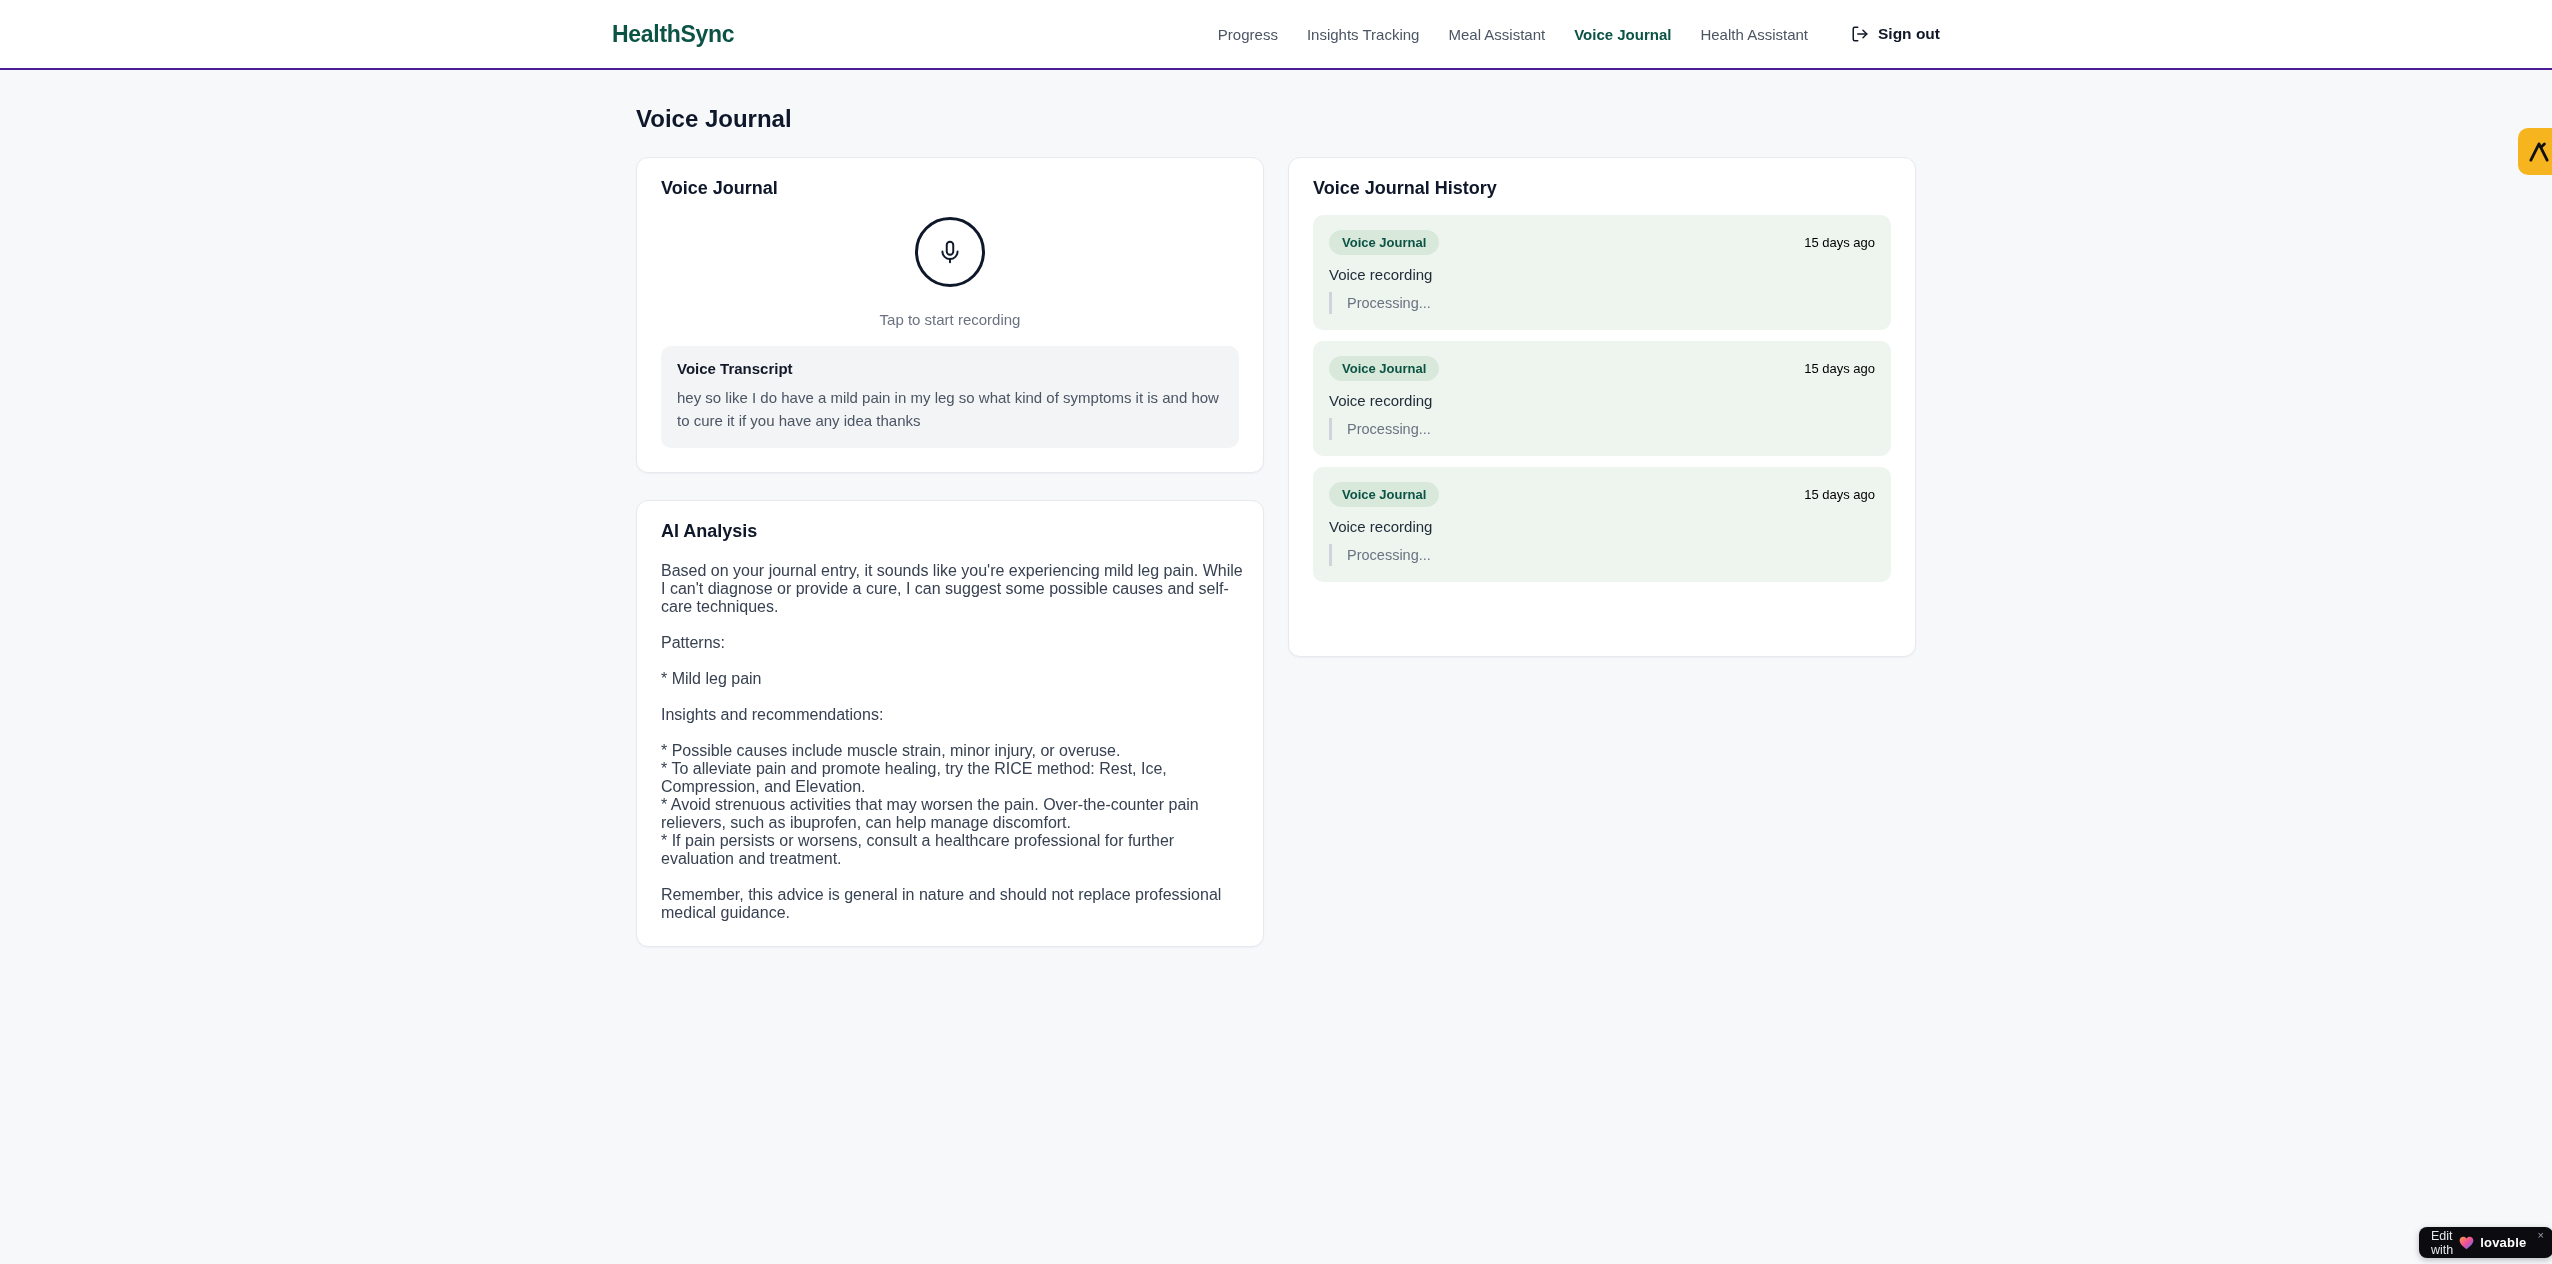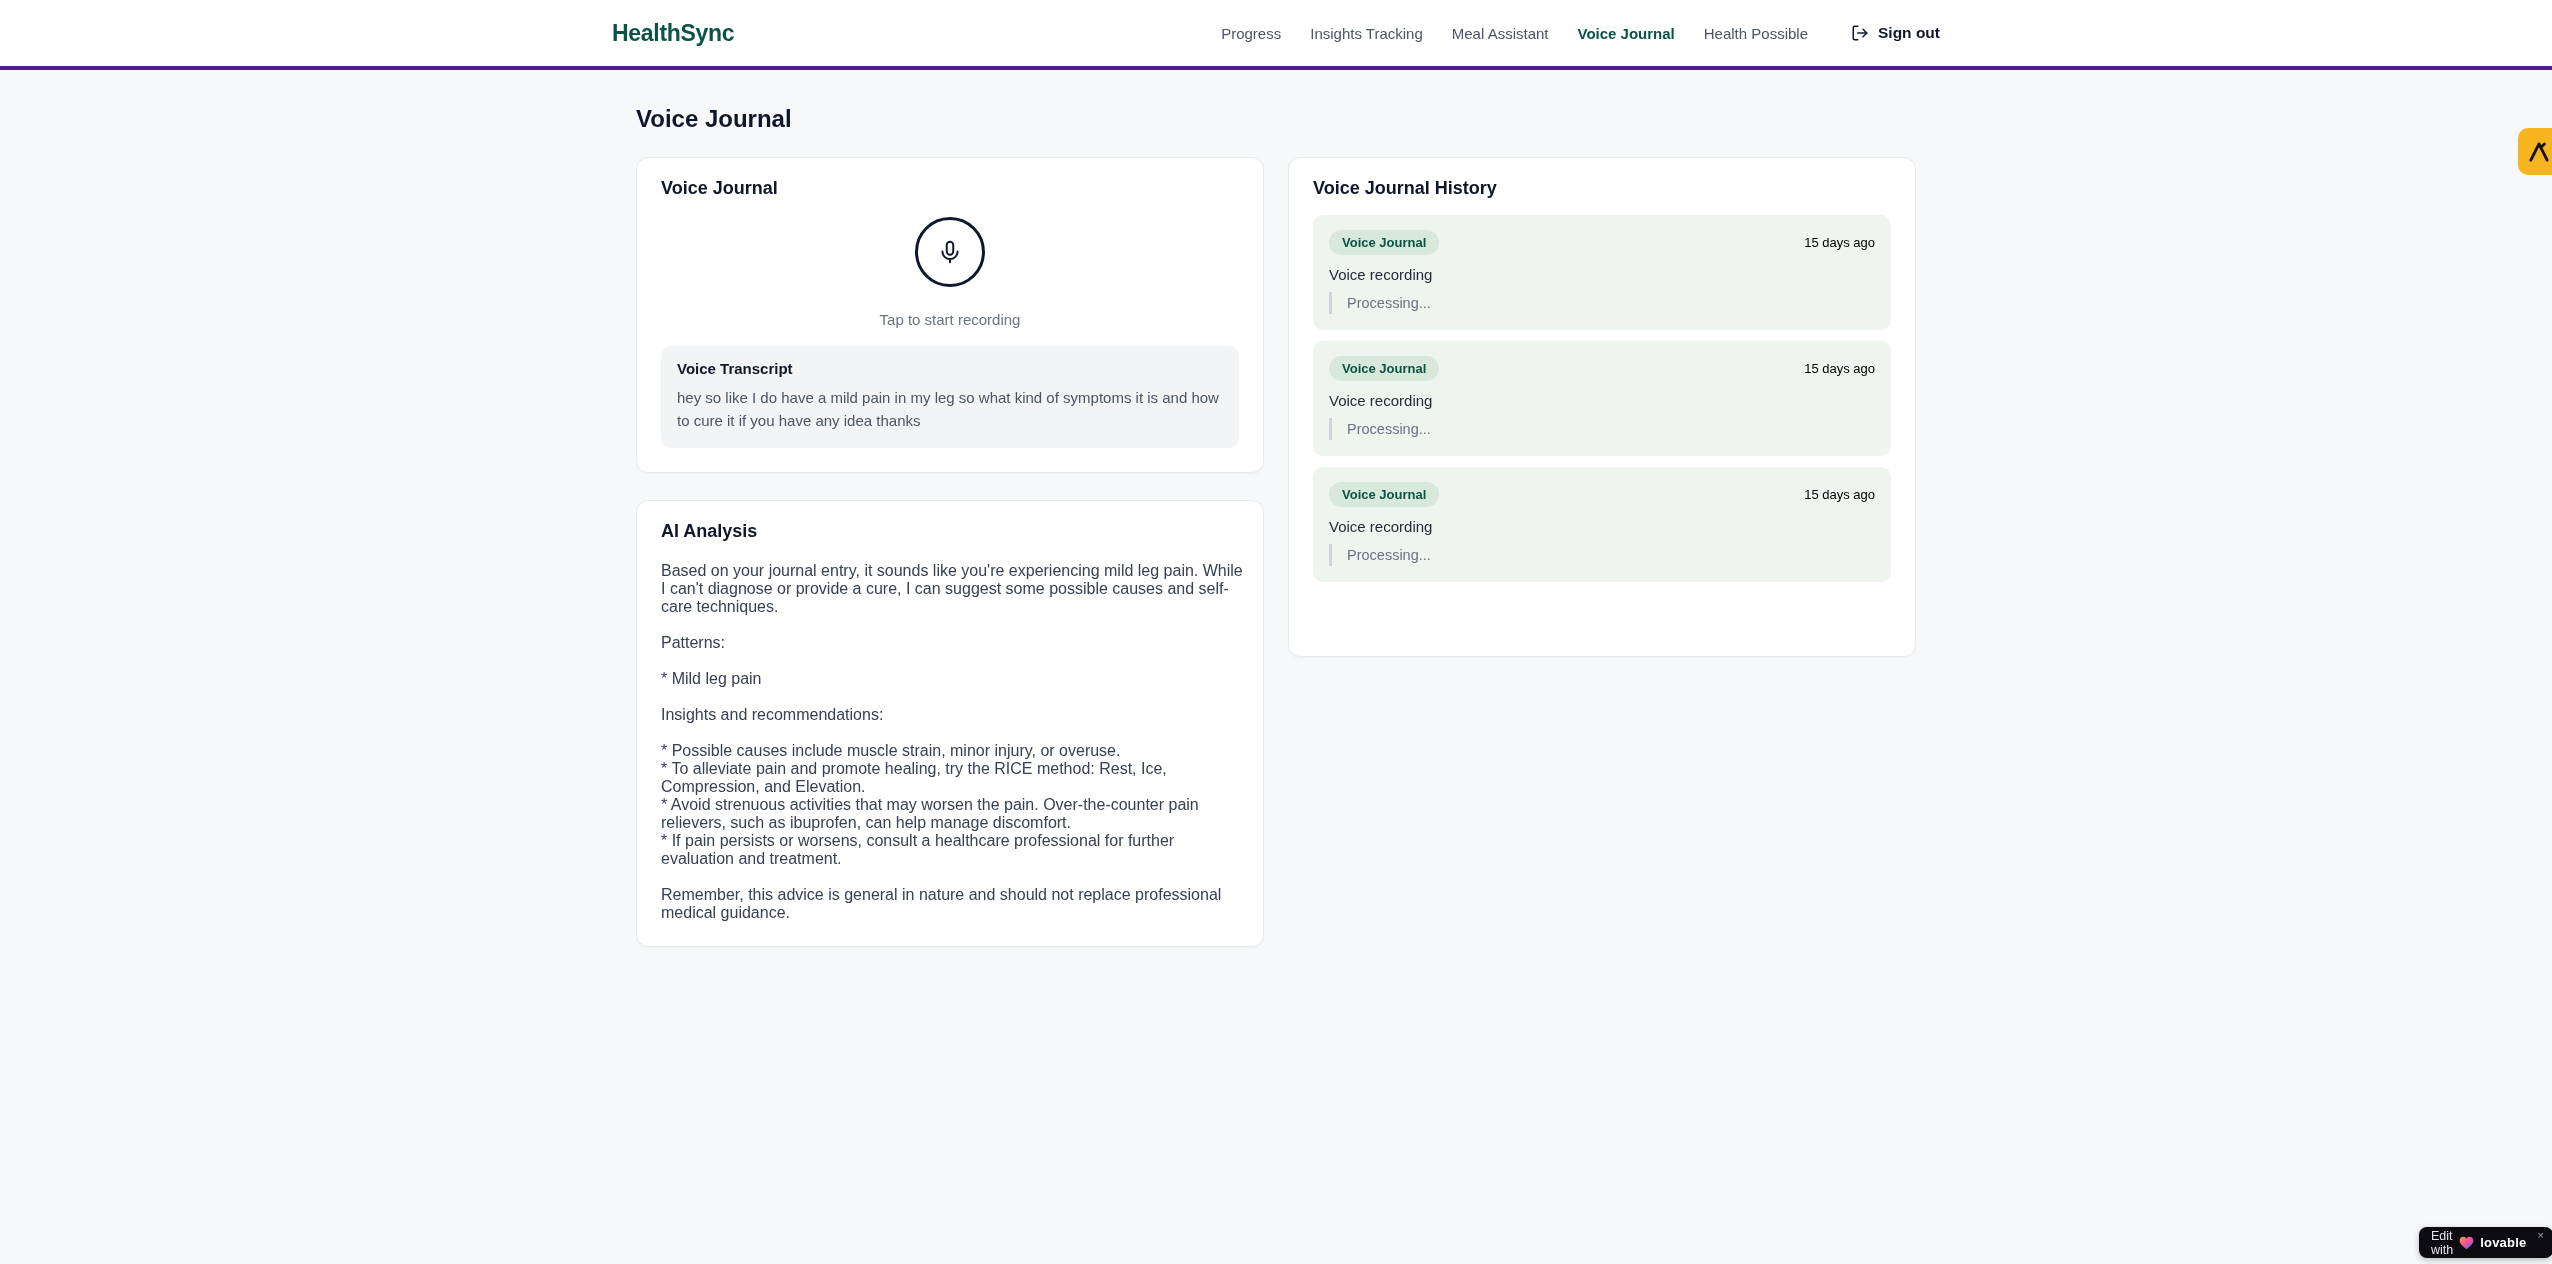--- a/index.html
+++ b/index.html
@@ -9,21 +9,21 @@
     background: #f7f8fa;
     position: relative;
     overflow: hidden;
     color: #111827;
   }
 
   
   .app-header {
     height: 70px;
     background: #ffffff;
-    border-bottom: 4px solid #4c1d95;
+    border-bottom: 2px solid #4c1d95;
   }
   .header-inner {
     width: 1328px;
     height: 100%;
     margin: 0 auto;
     display: flex;
     align-items: center;
     justify-content: space-between;
   }
   .logo {
@@ -200,21 +200,21 @@
 <body>
 
 <header class="app-header">
   <div class="header-inner">
     <div class="logo">HealthSync</div>
     <nav class="main-nav">
       <a class="nav-link">Progress</a>
       <a class="nav-link">Insights Tracking</a>
       <a class="nav-link">Meal Assistant</a>
       <a class="nav-link active">Voice Journal</a>
-      <a class="nav-link">Health Possible</a>
+      <a class="nav-link">Health Assistant</a>
       <button class="signout-btn">
         <span>
           <svg width="18" height="18" viewBox="0 0 24 24" fill="none" stroke="#111827" stroke-width="2" stroke-linecap="round" stroke-linejoin="round">
             <path d="M9 21H5a2 2 0 0 1-2-2V5a2 2 0 0 1 2-2h4"></path>
             <polyline points="16 17 21 12 16 7"></polyline>
             <line x1="21" y1="12" x2="9" y2="12"></line>
           </svg>
         </span>
         <span class="label">Sign out</span>
       </button>

